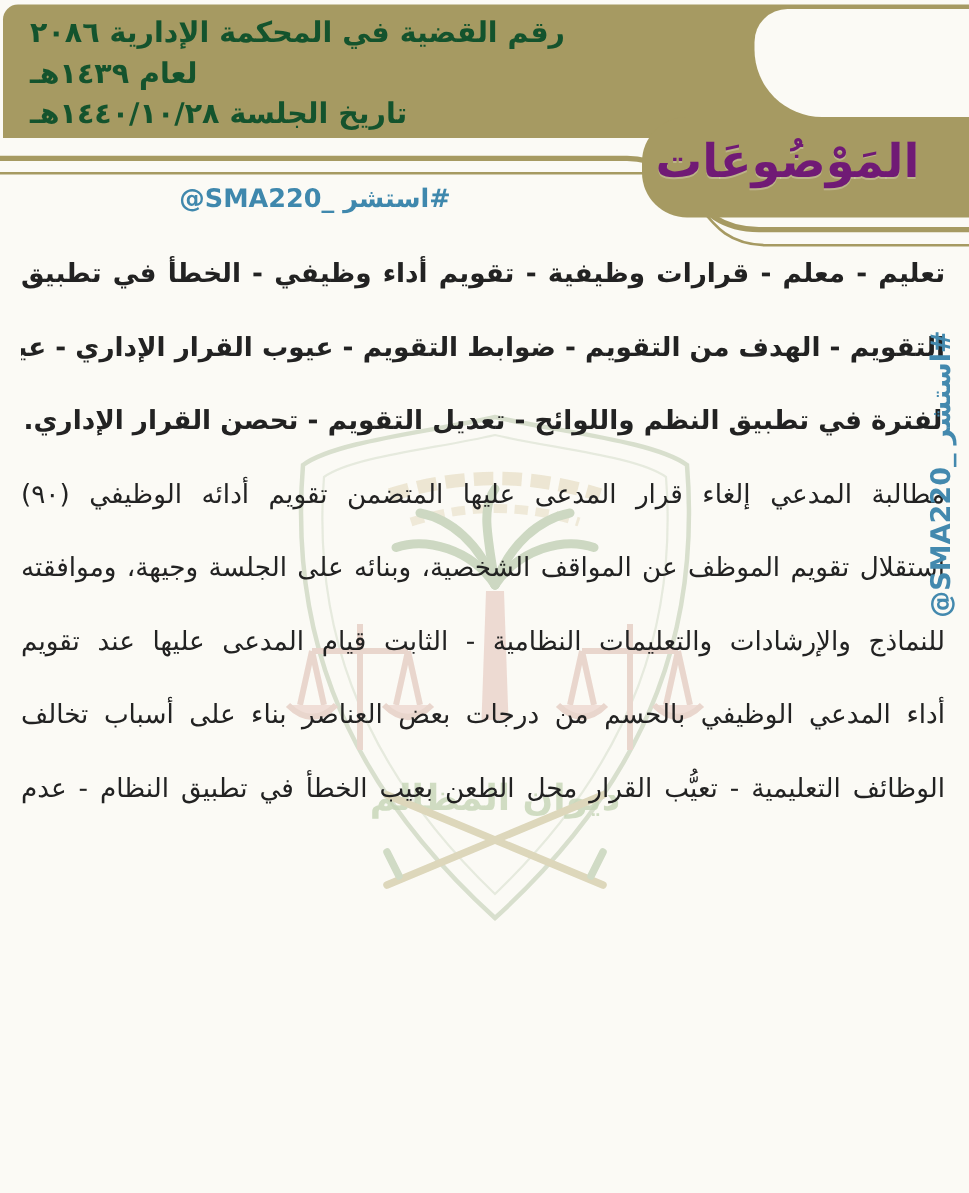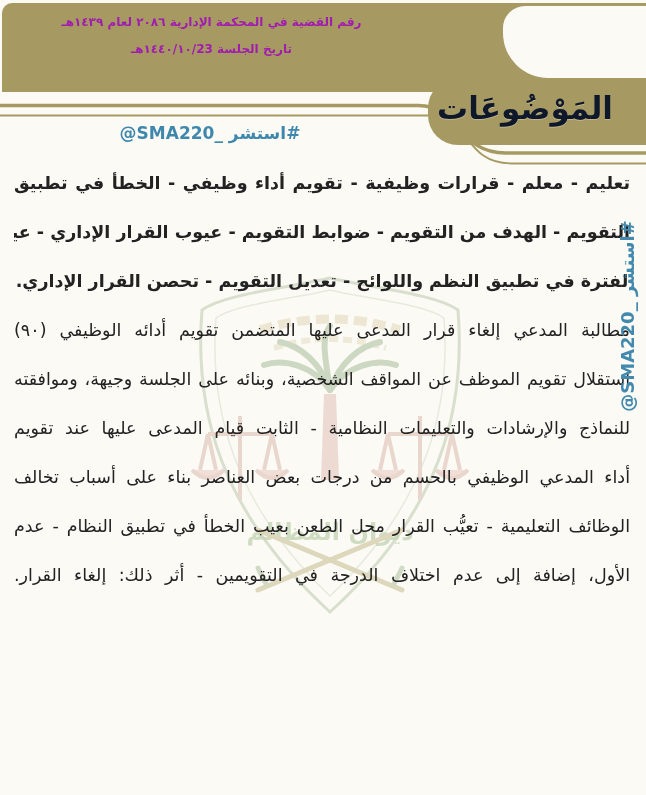--- a/index.html
+++ b/index.html
@@ -12,32 +12,32 @@
   .tan-block{
     position:absolute;left:2px;top:3px;right:0;height:89px;
     background:#a69a62;border-radius:10px 0 0 0;z-index:3;
   }
   .corner-cutout{
     position:absolute;top:6px;left:503px;right:0;height:72px;
     background:#fbfaf5;border-radius:22px 0 0 45px;z-index:5;
   }
   .case-lines{
     position:absolute;top:9px;right:243px;left:20px;z-index:4;
-    direction:rtl;text-align:center;color:#a21caf;
-    font-weight:bold;font-size:12px;line-height:27px;
+    direction:rtl;text-align:left;color:#14532d;
+    font-weight:bold;font-size:19px;line-height:27px;
   }
   .header-curves{position:absolute;left:0;top:0;width:646px;height:195px;z-index:1;}
   .title-band{
     position:absolute;top:78px;left:428px;right:0;height:67px;
     background:#a69a62;border-radius:30px 0 0 30px;z-index:4;
   }
   .band-title{
     position:absolute;top:82px;left:414px;right:10px;height:52px;z-index:6;
     display:flex;align-items:center;justify-content:center;
-    color:#0f172a;font-size:31px;font-weight:bold;letter-spacing:1px;
+    color:#701a75;font-size:31px;font-weight:bold;letter-spacing:1px;
     direction:rtl;text-shadow:0 1px 0 rgba(255,255,255,.25);
   }
   .tag-center{
     position:absolute;top:123px;left:0;width:420px;z-index:4;
     text-align:center;direction:rtl;
     color:#3f88ad;font-weight:bold;font-size:17px;
   }
   .tag-side{
     position:absolute;top:304px;left:504px;width:250px;height:24px;z-index:4;
     transform:rotate(-90deg);transform-origin:center;
@@ -110,36 +110,35 @@
   </svg>
 
   <svg class="header-curves" viewBox="0 0 646 195" aria-hidden="true">
     <path d="M0,105.5 L418,105.5 C462,105.5 456,153 506,153 L646,153" fill="none" stroke="#a69a62" stroke-width="3.5"></path>
     <path d="M0,115.5 L428,115.5 C472,115.5 462,163.5 512,163.5 L646,163.5" fill="none" stroke="#a69a62" stroke-width="1.8"></path>
   </svg>
 
   <div class="tan-block"></div>
   <div class="case-lines">
     <div>رقم القضية في المحكمة الإدارية ٢٠٨٦ لعام ١٤٣٩هـ</div>
-    <div>تاريخ الجلسة ١٤٤٠/١٠/23هـ</div>
+    <div>تاريخ الجلسة ١٤٤٠/١٠/٢٨هـ</div>
   </div>
 
   <div class="title-band"></div>
   <div class="corner-cutout"></div>
   <div class="band-title">المَوْضُوعَات</div>
 
   <div class="tag-center">#استشر _SMA220@</div>
 
   <div class="tag-side">#استشر _SMA220@</div>
 
   <div class="textblock">
     <div class="line bold">تعليم - معلم - قرارات وظيفية - تقويم أداء وظيفي - الخطأ في تطبيق</div>
     <div class="line bold">التقويم - الهدف من التقويم - ضوابط التقويم - عيوب القرار الإداري - عيب</div>
     <div class="line bold centerlast">لفترة في تطبيق النظم واللوائح - تعديل التقويم - تحصن القرار الإداري.</div>
     <div class="line">مطالبة المدعي إلغاء قرار المدعى عليها المتضمن تقويم أدائه الوظيفي (٩٠)</div>
     <div class="line">استقلال تقويم الموظف عن المواقف الشخصية، وبنائه على الجلسة وجيهة، وموافقته</div>
     <div class="line">للنماذج والإرشادات والتعليمات النظامية - الثابت قيام المدعى عليها عند تقويم</div>
     <div class="line">أداء المدعي الوظيفي بالحسم من درجات بعض العناصر بناء على أسباب تخالف</div>
     <div class="line">الوظائف التعليمية - تعيُّب القرار محل الطعن بعيب الخطأ في تطبيق النظام - عدم</div>
-    <div class="line">الأول، إضافة إلى عدم اختلاف الدرجة في التقويمين - أثر ذلك: إلغاء القرار.</div>
   </div>
 
 </div>
 
 </body></html>

